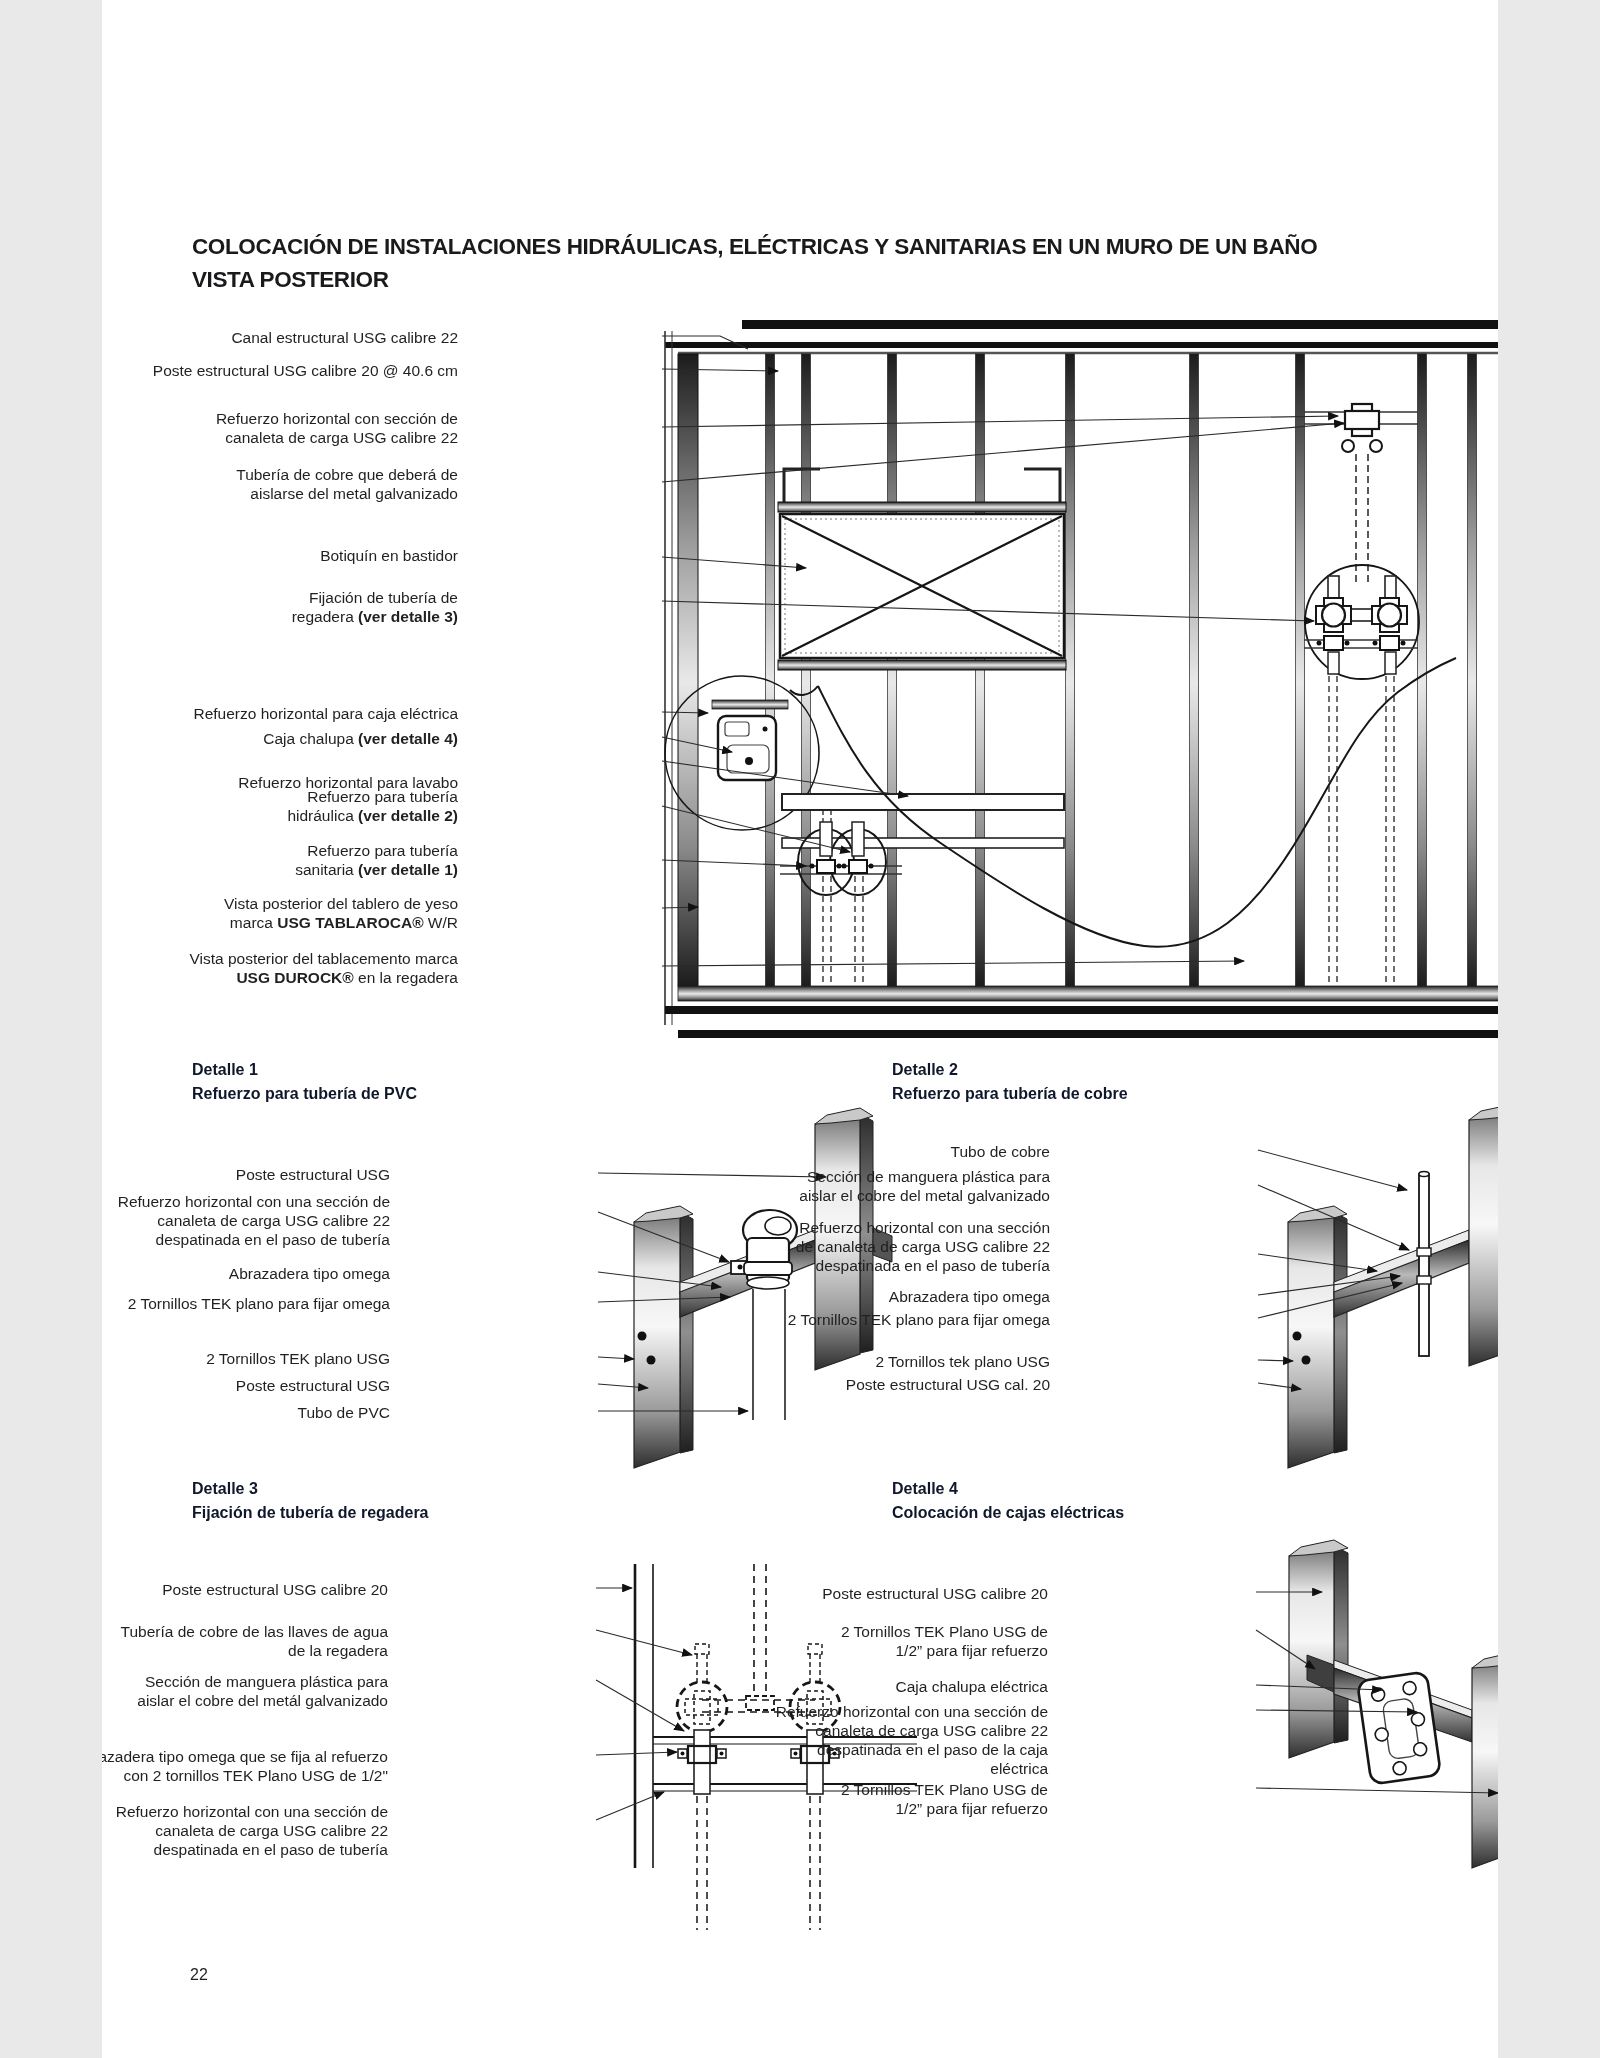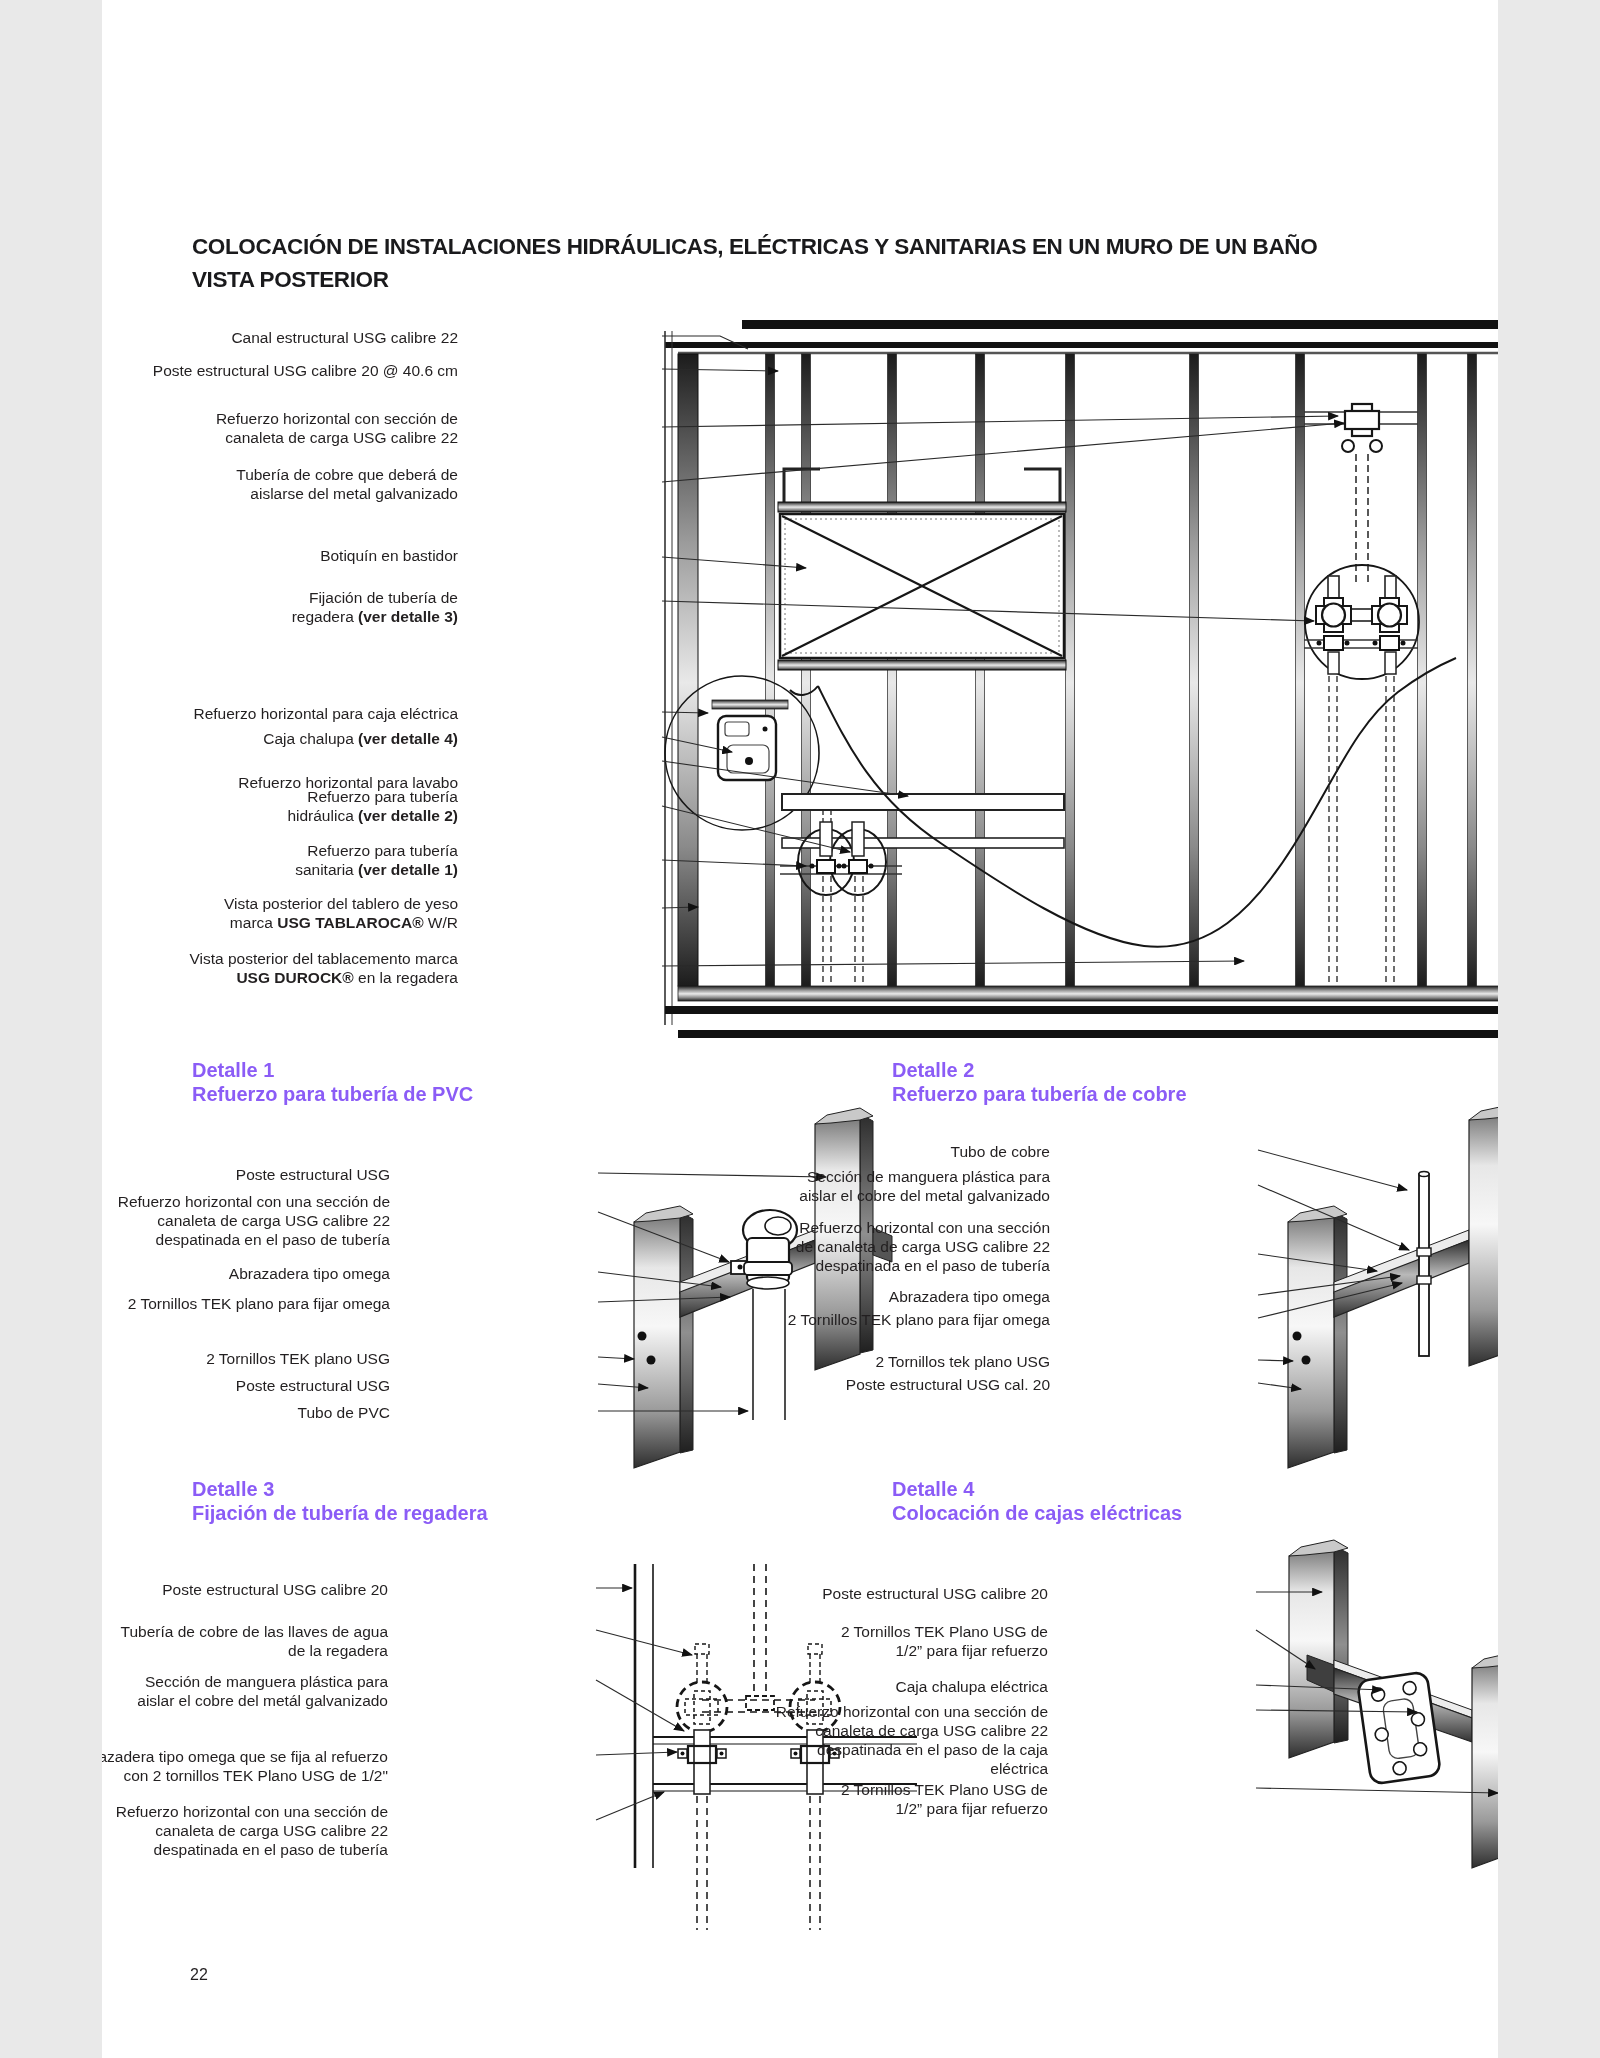--- a/index.html
+++ b/index.html
@@ -8,21 +8,21 @@
     background:#ffffff;color:#1d1d1f;
     font-family:"Liberation Sans", sans-serif;
     overflow:hidden;
   }
   .title{
     position:absolute;left:90px;top:230px;width:1140px;
     font-weight:bold;font-size:22.5px;line-height:33px;letter-spacing:-0.4px;
     color:#1a1a1c;
   }
   .title .tline{white-space:nowrap;}
-  .heading{position:absolute;font-weight:bold;font-size:20px;line-height:24px;color:#8b5cf6;}
+  .heading{position:absolute;font-weight:bold;font-size:16px;line-height:24px;color:#0f172a;}
   .heading div{white-space:nowrap;}
   .lbl{
     position:absolute;text-align:right;font-size:15.5px;line-height:19px;
     color:#221f20;
   }
   .lbl div{white-space:nowrap;}
   .lbl b{font-weight:bold;}
   .pagenum{position:absolute;left:88px;top:1966px;font-size:16px;color:#221f20;}
   svg.art{position:absolute;left:0;top:0;}
 </style>

